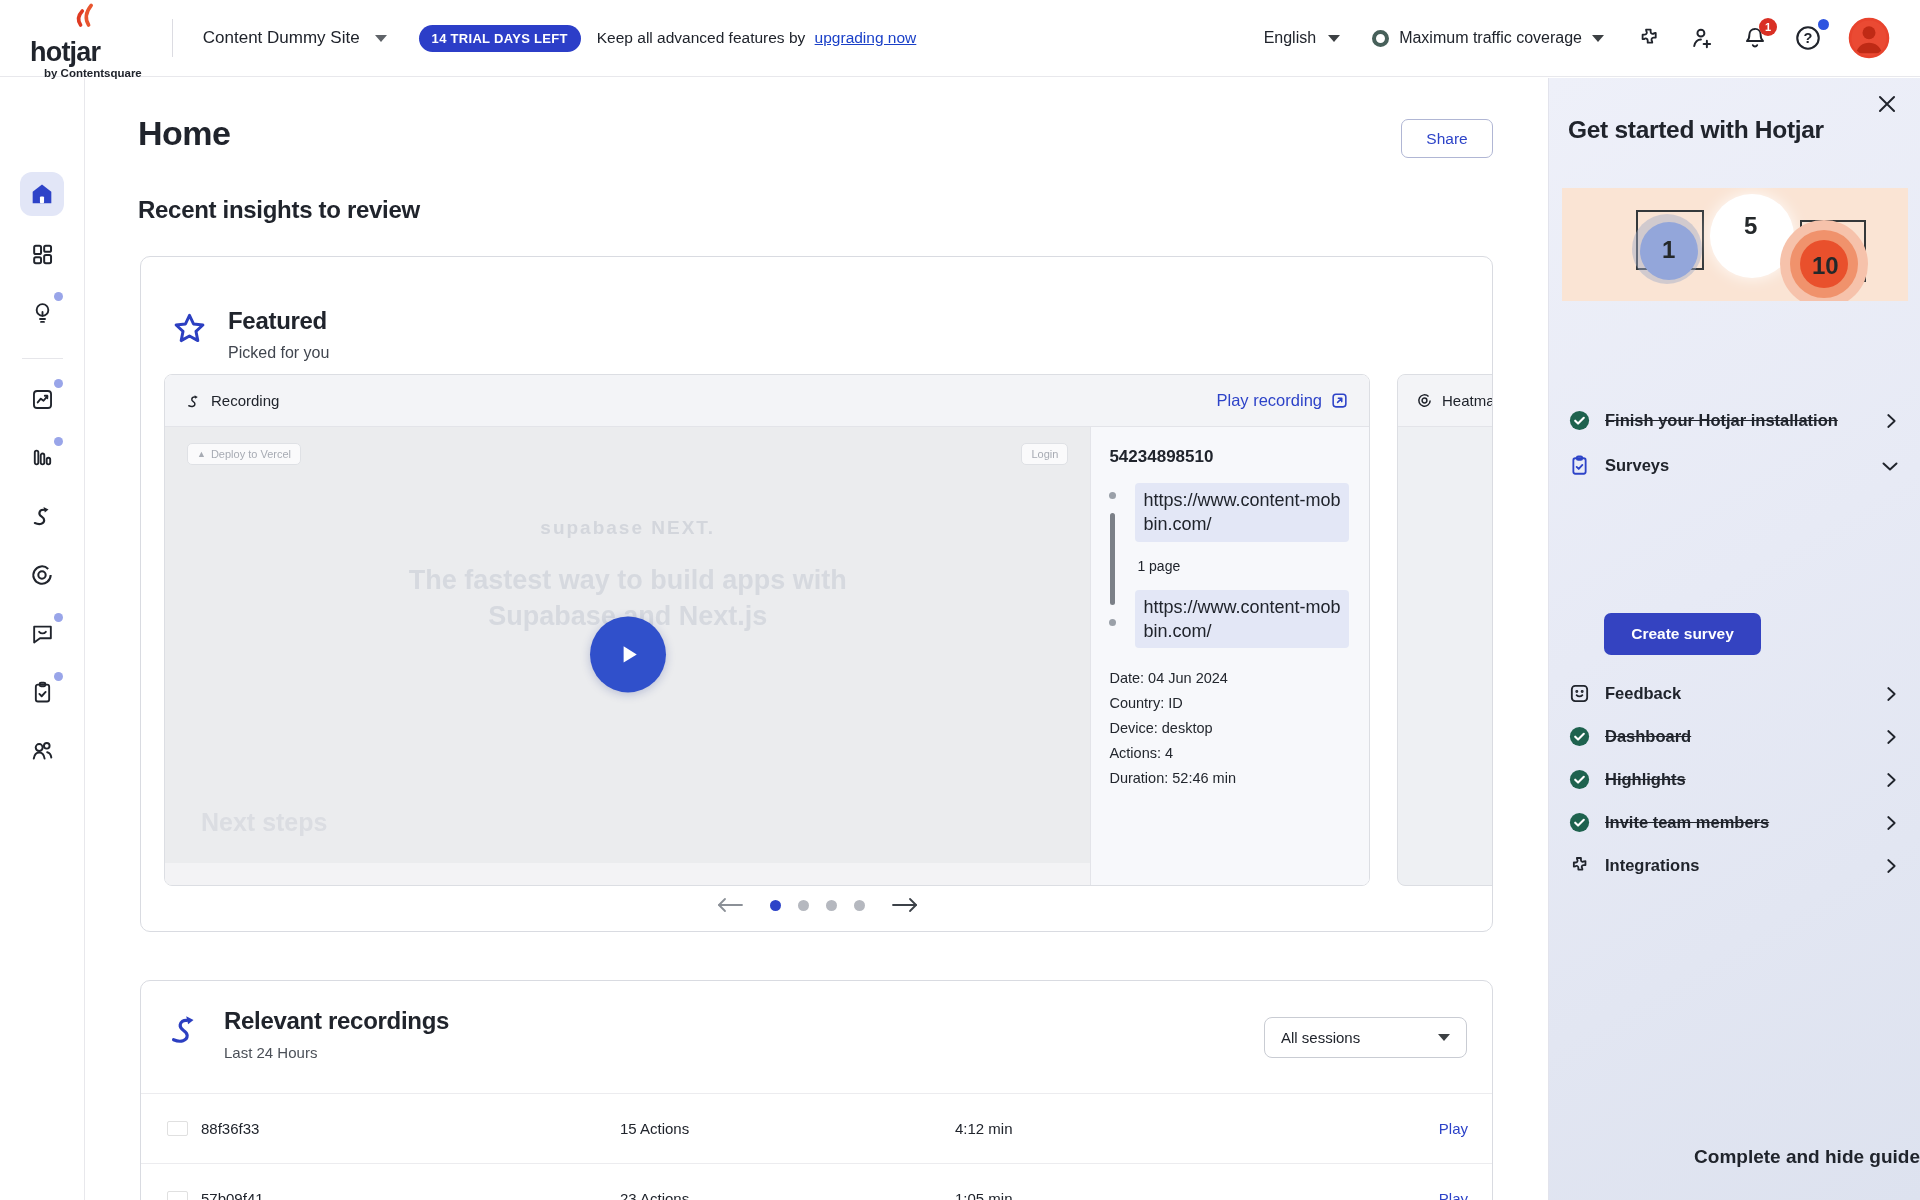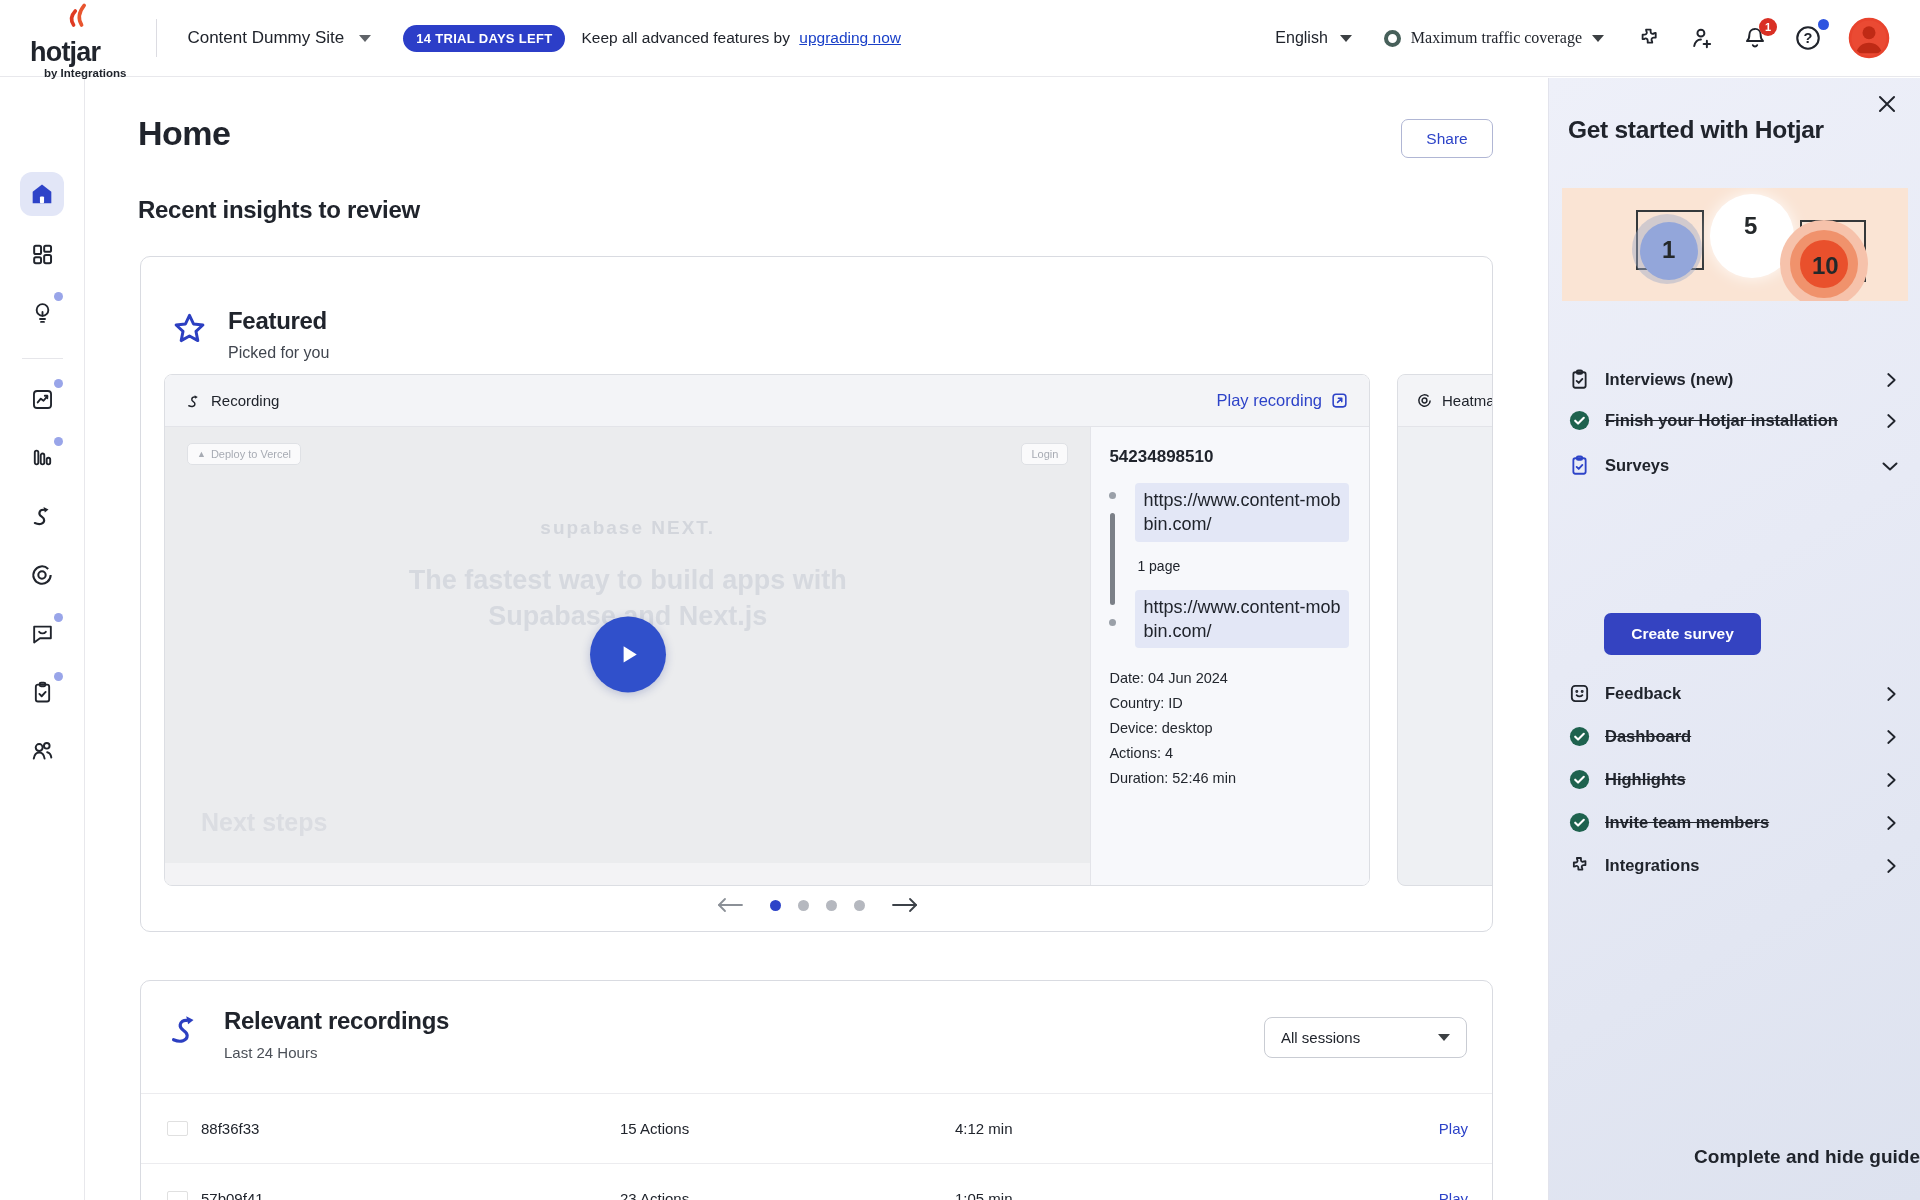--- a/index.html
+++ b/index.html
@@ -17,21 +17,21 @@
   .site-sel { display:flex; align-items:center; gap:15px; cursor:pointer; }
   .site-sel .site-name { font-size:17px; }
   .caret { width:0; height:0; border-left:6px solid transparent; border-right:6px solid transparent; border-top:7px solid #5f6368; }
   .caret.dark { border-top-color:#3c4043; }
   .trial-pill { margin-left:32px; background:#2c3ec8; color:#fff; font-size:13px; font-weight:700;
                 letter-spacing:.3px; padding:6px 13px; border-radius:14px; white-space:nowrap; }
   .trial-msg { margin-left:16px; font-size:15.5px; }
   .trial-msg a { color:#1a40c8; text-decoration:underline; margin-left:5px; }
   .hdr-right { margin-left:auto; display:flex; align-items:center; gap:32px; }
   .lang { display:flex; align-items:center; gap:12px; font-size:16px; cursor:pointer; }
-  .coverage { display:flex; align-items:center; gap:10px; font-size:16px; cursor:pointer;font-family:Liberation Serif, serif; }
+  .coverage { display:flex; align-items:center; gap:10px; font-size:16px; cursor:pointer; }
   .coverage-ring { width:17px; height:17px; border:4px solid #47605a; border-radius:50%; }
   .hdr-icons { display:flex; align-items:center; gap:27px; }
   .hdr-icon { position:relative; width:26px; height:26px; display:flex; align-items:center; justify-content:center; cursor:pointer; }
   .bell-badge { position:absolute; top:-7px; right:-9px; background:#d93025; color:#fff; font-size:11px; font-weight:700;
                 width:18px; height:18px; border-radius:50%; display:flex; align-items:center; justify-content:center; }
   .help-dot { position:absolute; top:-6px; right:-8px; width:11px; height:11px; border-radius:50%; background:#2e55e0; }
 
   
   .sidebar { position:absolute; left:0; top:78px; width:85px; height:1122px; background:#fff; border-right:1px solid #e8e8ec; z-index:4; }
   .side-item { position:absolute; left:50%; transform:translateX(-50%); width:44px; height:44px;
@@ -143,21 +143,21 @@
   <div class="hdr">
     <div class="logo">
       <span>
         <svg width="25" height="32" viewBox="0 0 25 32" fill="none">
           <path d="M7.6 27c-3.2-4.6-2.4-9.6 1.7-14" stroke="#df3a22" stroke-width="3.6" stroke-linecap="round"></path>
           <path d="M15.6 27c-3.8-6.2-2.7-13 2.6-19.6" stroke="#e8552f" stroke-width="3.6" stroke-linecap="round"></path>
         </svg>
       </span>
       <span class="logo-text">
         <div class="brand">hotjar</div>
-        <div class="byline">by Integrations</div>
+        <div class="byline">by Contentsquare</div>
       </span>
     </div>
     <div class="hdr-divider"></div>
     <div class="site-sel">
       <span class="site-name">Content Dummy Site</span>
       <span class="caret"></span>
     </div>
     <div class="trial-pill">14 TRIAL DAYS LEFT</div>
     <div class="trial-msg">
       <span>Keep all advanced features by</span>
@@ -501,35 +501,20 @@
       <div class="blob" style="left:148px; top:6px; width:84px; height:84px; background:#fff; box-shadow:0 0 16px rgba(255,255,255,.9);"></div>
       <div class="sq-outline" style="left:238px; top:32px; width:66px; height:62px;"></div>
       <div class="blob" style="left:218px; top:32px; width:88px; height:88px; background:#f6c2ab;"></div>
       <div class="blob" style="left:228px; top:42px; width:68px; height:68px; background:#f0926c;"></div>
       <div class="blob" style="left:238px; top:52px; width:48px; height:48px; background:#e9502c;"></div>
       <span class="illus-num" style="left:100px; top:48px;">1</span>
       <span class="illus-num" style="left:182px; top:24px;">5</span>
       <span class="illus-num" style="left:250px; top:64px;">10</span>
     </div>
 
-    <div class="g-item" style="top:280px;">
-      <span>
-        <svg width="23" height="23" viewBox="0 0 24 24" fill="none" stroke="#20242c" stroke-width="1.9" stroke-linecap="round" stroke-linejoin="round">
-          <rect x="5.6" y="4.4" width="12.8" height="16.2" rx="2"></rect>
-            <rect x="9.2" y="2.6" width="5.6" height="3.4" rx="1.4"></rect>
-            <path d="M9 13.4l2.2 2.2 3.8-4.2"></path>
-        </svg>
-      </span>
-      <span class="g-label">Interviews (new)</span>
-      <span class="g-chev">
-        <svg width="22" height="22" viewBox="0 0 24 24" fill="none" stroke="#20242c" stroke-width="2" stroke-linecap="round" stroke-linejoin="round">
-            <path d="M9 5.5l7 6.5-7 6.5"></path>
-          </svg>
-      </span>
-    </div>
 
     <div class="g-item done" style="top:321px;">
       <span>
         <svg width="23" height="23" viewBox="0 0 24 24">
             <circle cx="12" cy="12" r="10" fill="#1e624e"></circle>
             <path d="M7.5 12.2l3 3 6-6" fill="none" stroke="#fff" stroke-width="2.2" stroke-linecap="round" stroke-linejoin="round"></path>
           </svg>
       </span>
       <span class="g-label">Finish your Hotjar installation</span>
       <span class="g-chev">

